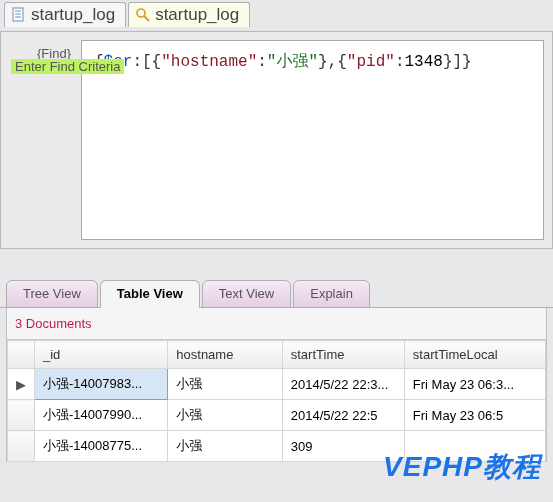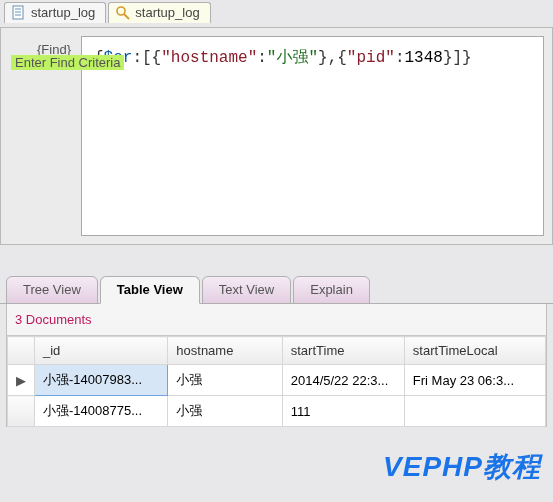--- a/index.html
+++ b/index.html
@@ -13,27 +13,28 @@
     overflow: hidden;
     position: relative;
   }
   .top-tabs {
     display: flex;
     gap: 2px;
     padding: 2px 4px 0 4px;
   }
   .file-tab {
     display: flex;
+    align-items: center;
     gap: 4px;
     padding: 2px 10px 2px 6px;
     background: #f6f6f6;
     border: 1px solid #b0b0b0;
     border-bottom: none;
     border-radius: 3px 3px 0 0;
-    font-size: 13px;
+    font-size: 17px;
     color: #444;
   }
   .file-tab.active {
     background: #fcfcea;
   }
   .icon-doc, .icon-search {
     width: 16px; height: 16px; display: inline-block;
   }
   .fieldset {
     border: 1px solid #b9b9b9;
@@ -212,22 +213,29 @@
     <tbody id="grid-body">
         <tr class="selected">
           <td class="row-handle">▶</td>
           <td class="cell-id">小强-14007983...</td>
           <td>小强</td>
           <td>2014/5/22 22:3...</td>
           <td>Fri May 23 06:3...</td>
         </tr>
         <tr>
           <td class="row-handle"></td>
+          <td class="cell-id">小强-14007990...</td>
+          <td>小强</td>
+          <td>2014/5/22 22:5</td>
+          <td>Fri May 23 06:5</td>
+        </tr>
+        <tr>
+          <td class="row-handle"></td>
           <td class="cell-id">小强-14008775...</td>
           <td>小强</td>
-          <td>111</td>
+          <td>309</td>
           <td></td>
         </tr>
       </tbody>
   </table>
 </div>
 
 <div class="watermark">VEPHP教程</div>
 
 </body></html>

